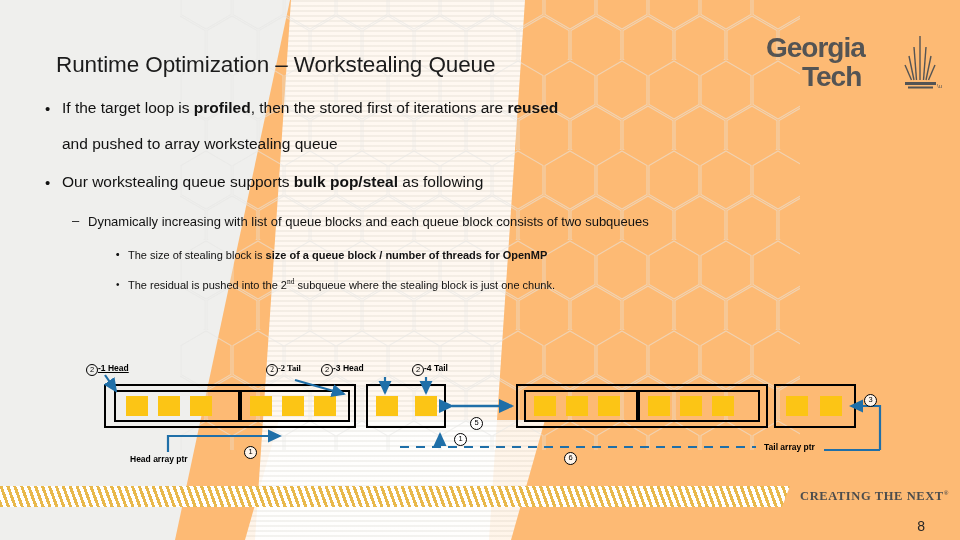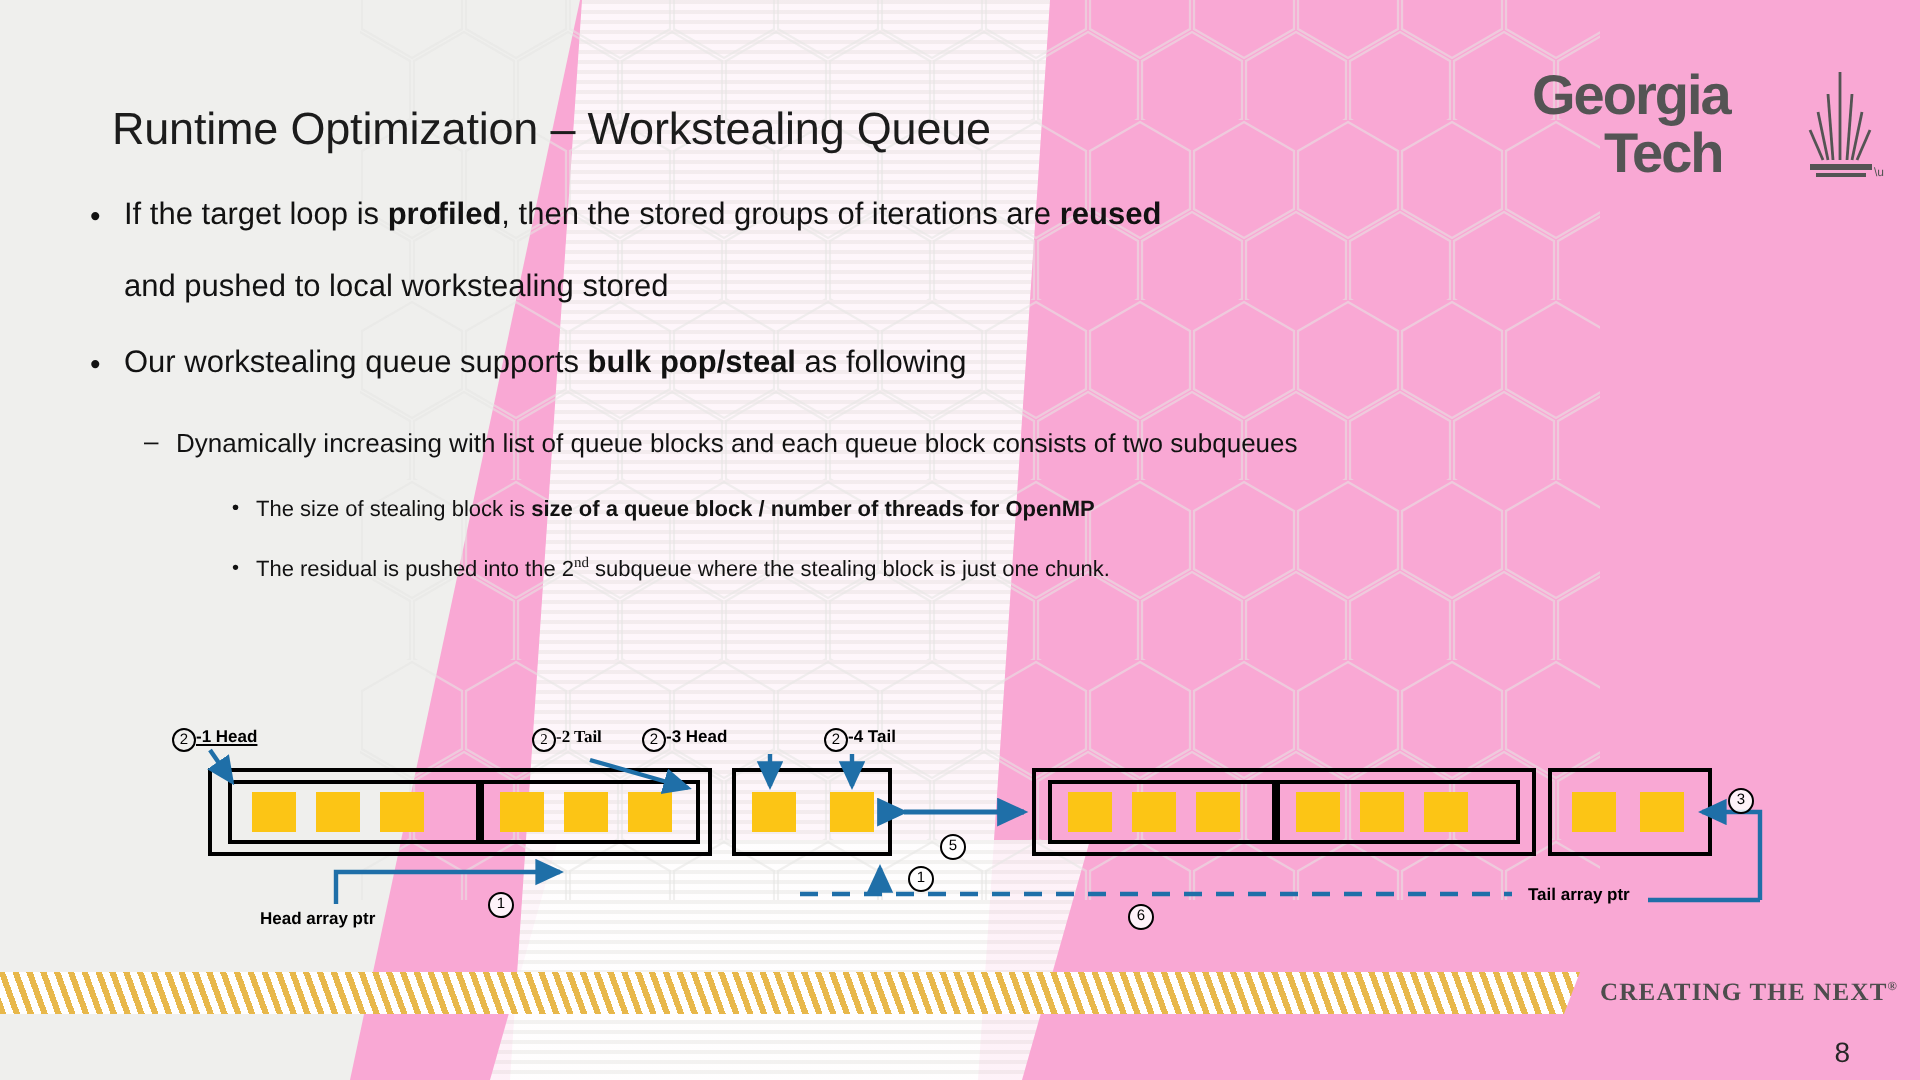--- a/index.html
+++ b/index.html
@@ -3,21 +3,21 @@
 <meta charset="utf-8">
 <style>
   html,body{margin:0;padding:0;}
   body{
     width:960px;height:540px;overflow:hidden;position:relative;
     background:#ffffff;
     font-family:"Liberation Sans", sans-serif;
     -webkit-font-smoothing:antialiased;
   }
   
-  #slide{position:absolute;inset:0;width:960px;height:540px;overflow:hidden;background:#f9a8d4;}
+  #slide{position:absolute;inset:0;width:960px;height:540px;overflow:hidden;background:#fdba74;}
   .bg-grey-panel{
     position:absolute;left:0;top:0;width:430px;height:540px;
     background:#efefed;
     clip-path:polygon(0 0, 290px 0, 175px 540px, 0 540px);
   }
   .bg-hex{
     position:absolute;left:180px;top:-30px;width:620px;height:480px;
     opacity:.55;pointer-events:none;
   }
   .bg-stripes-left{
@@ -140,24 +140,24 @@
     </g>
     <rect x="141" y="54" width="31" height="3" fill="#545454"></rect>
     <rect x="144" y="58.5" width="25" height="2" fill="#545454"></rect>
     <text x="173" y="60" font-family="'Liberation Sans', sans-serif" font-size="6" fill="#545454">\u00ae</text>
   </svg>
 
   <div class="bullets">
 
     <div class="b1" style="top:0;">
       <span class="dot">•</span>
-      <span>If the target loop is </span><strong>profiled</strong><span>, then the stored groups of iterations are </span><strong>reused</strong>
-    </div>
-
-    <div class="cont" style="margin-top:19px;">and pushed to local workstealing stored</div>
+      <span>If the target loop is </span><strong>profiled</strong><span>, then the stored first of iterations are </span><strong>reused</strong>
+    </div>
+
+    <div class="cont" style="margin-top:19px;">and pushed to array workstealing queue</div>
 
     <div class="b1" style="margin-top:21px;">
       <span class="dot">•</span>
       <span>Our workstealing queue supports </span><strong>bulk pop/steal</strong><span> as following</span>
     </div>
 
     <div class="b2" style="margin-top:25px;">
       <span class="dash">–</span>
       <span>Dynamically increasing with list of queue blocks and each queue block consists of two subqueues</span>
     </div>

